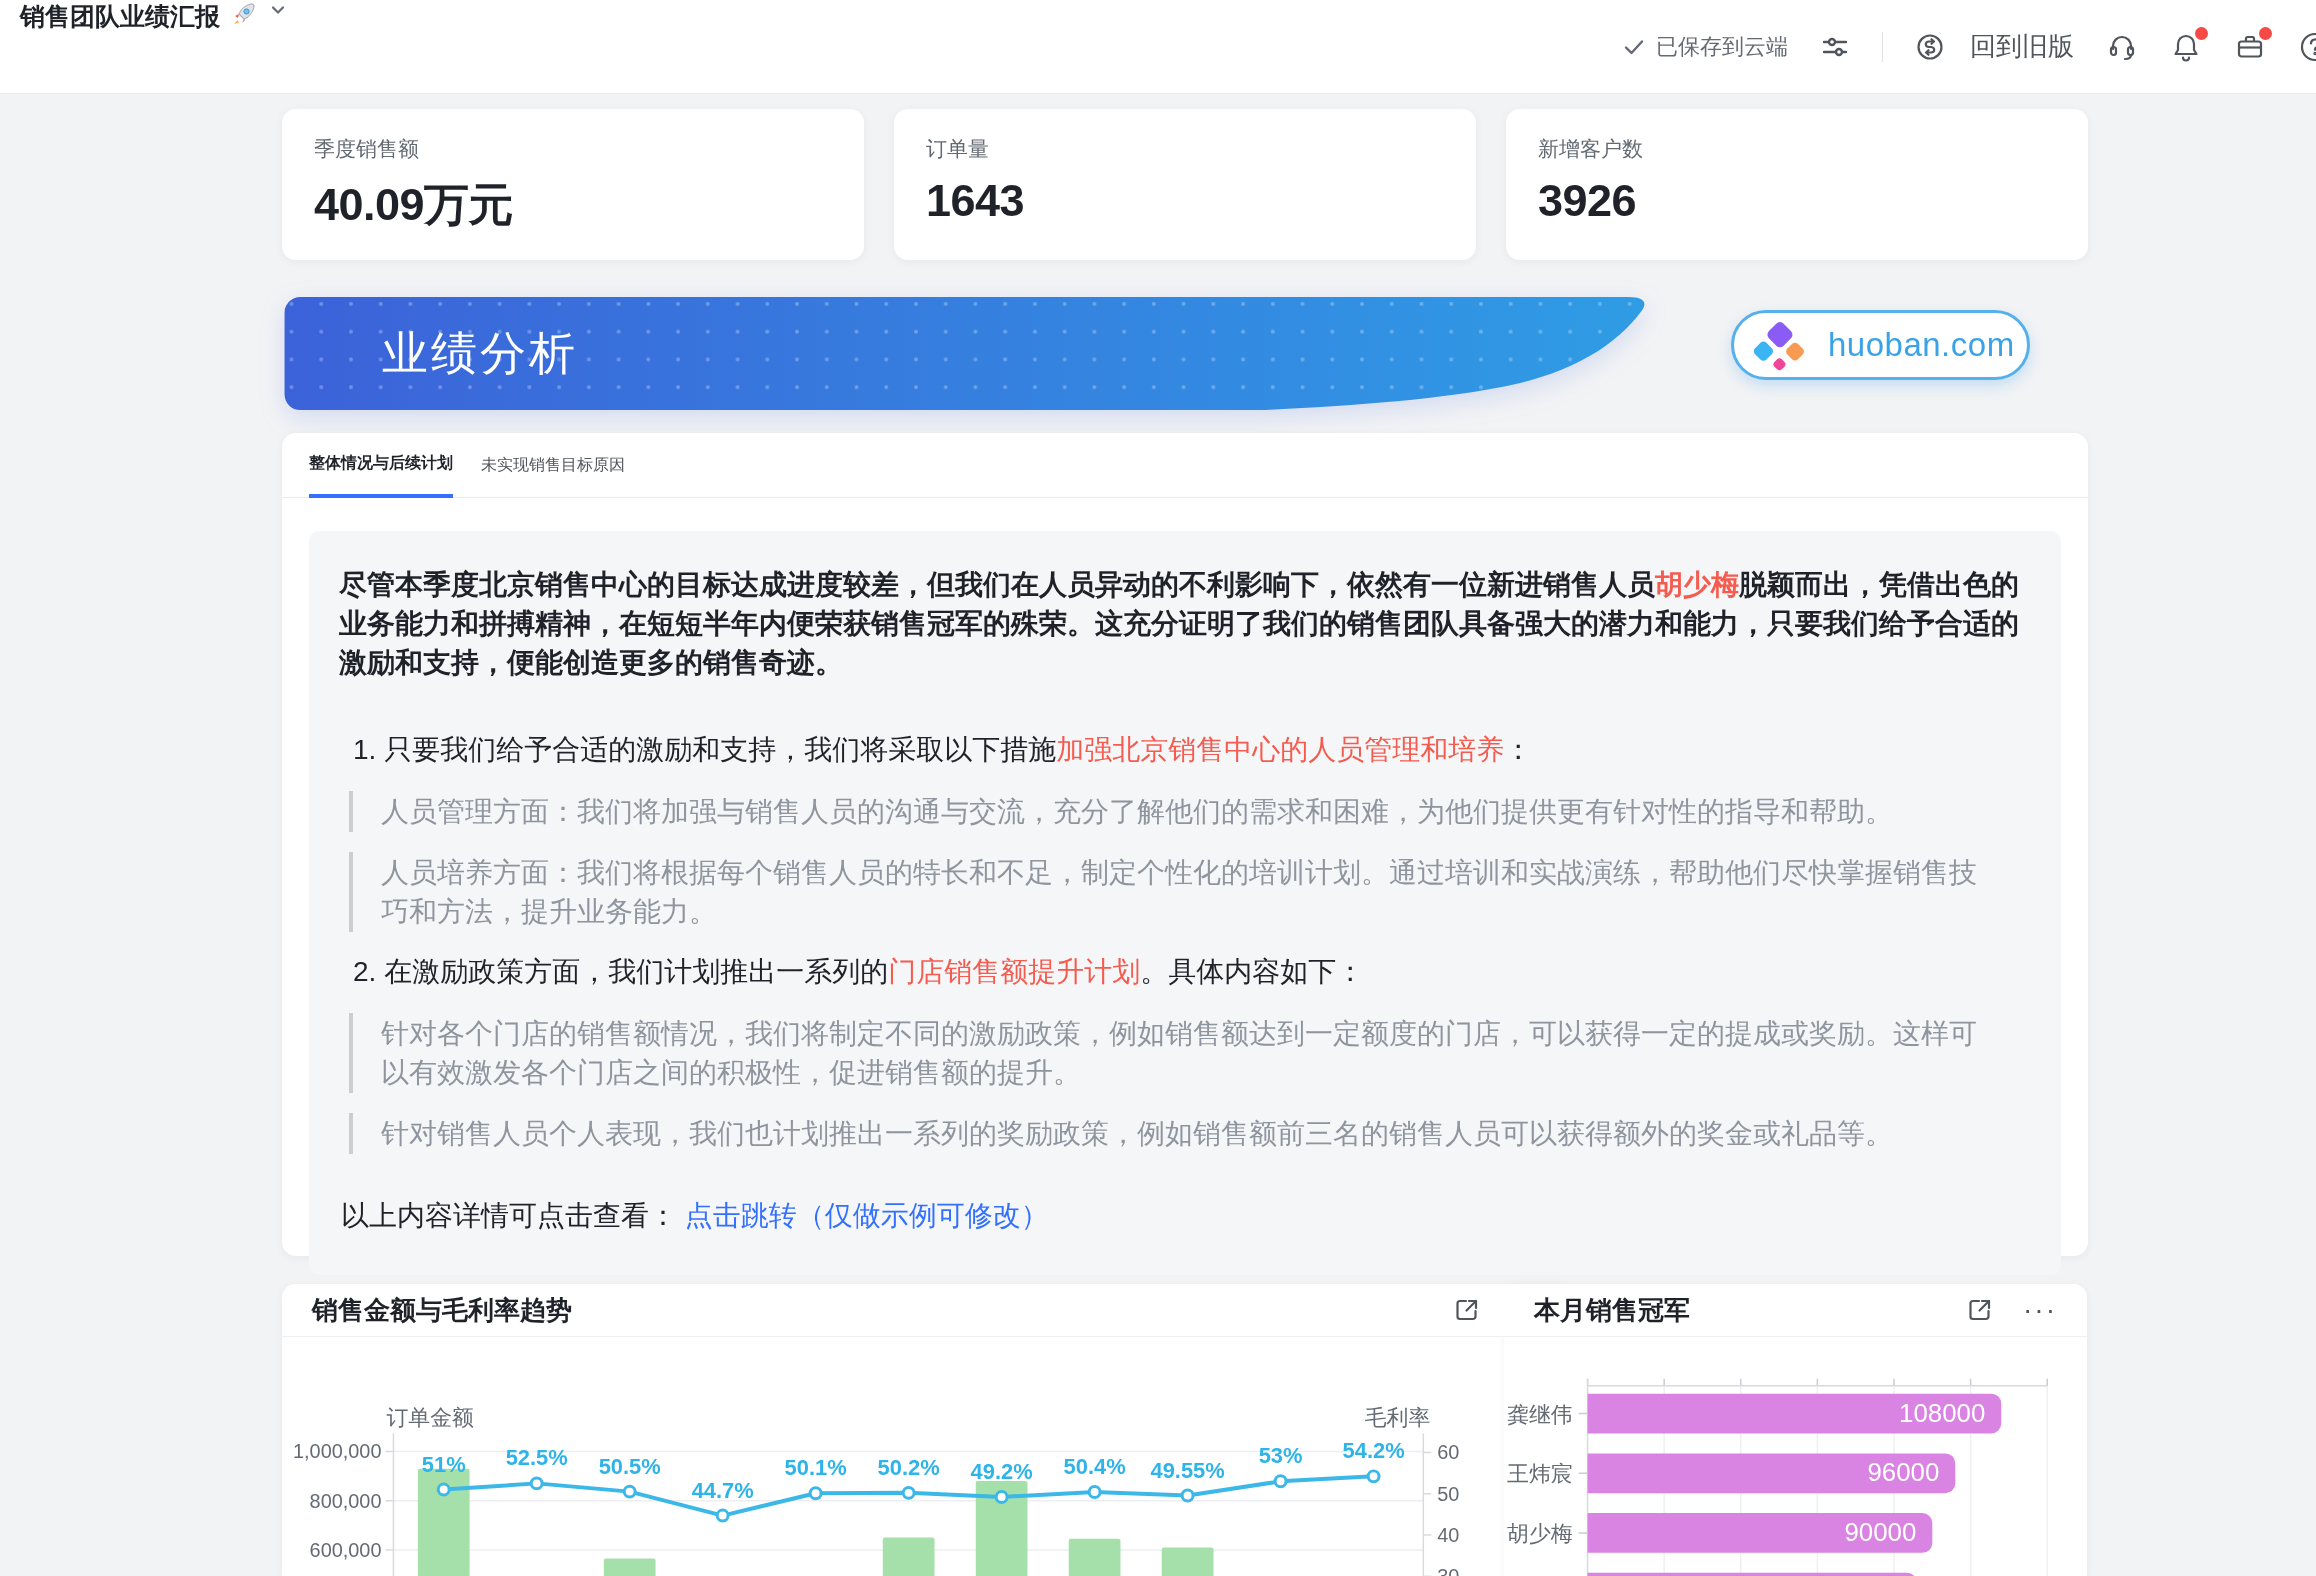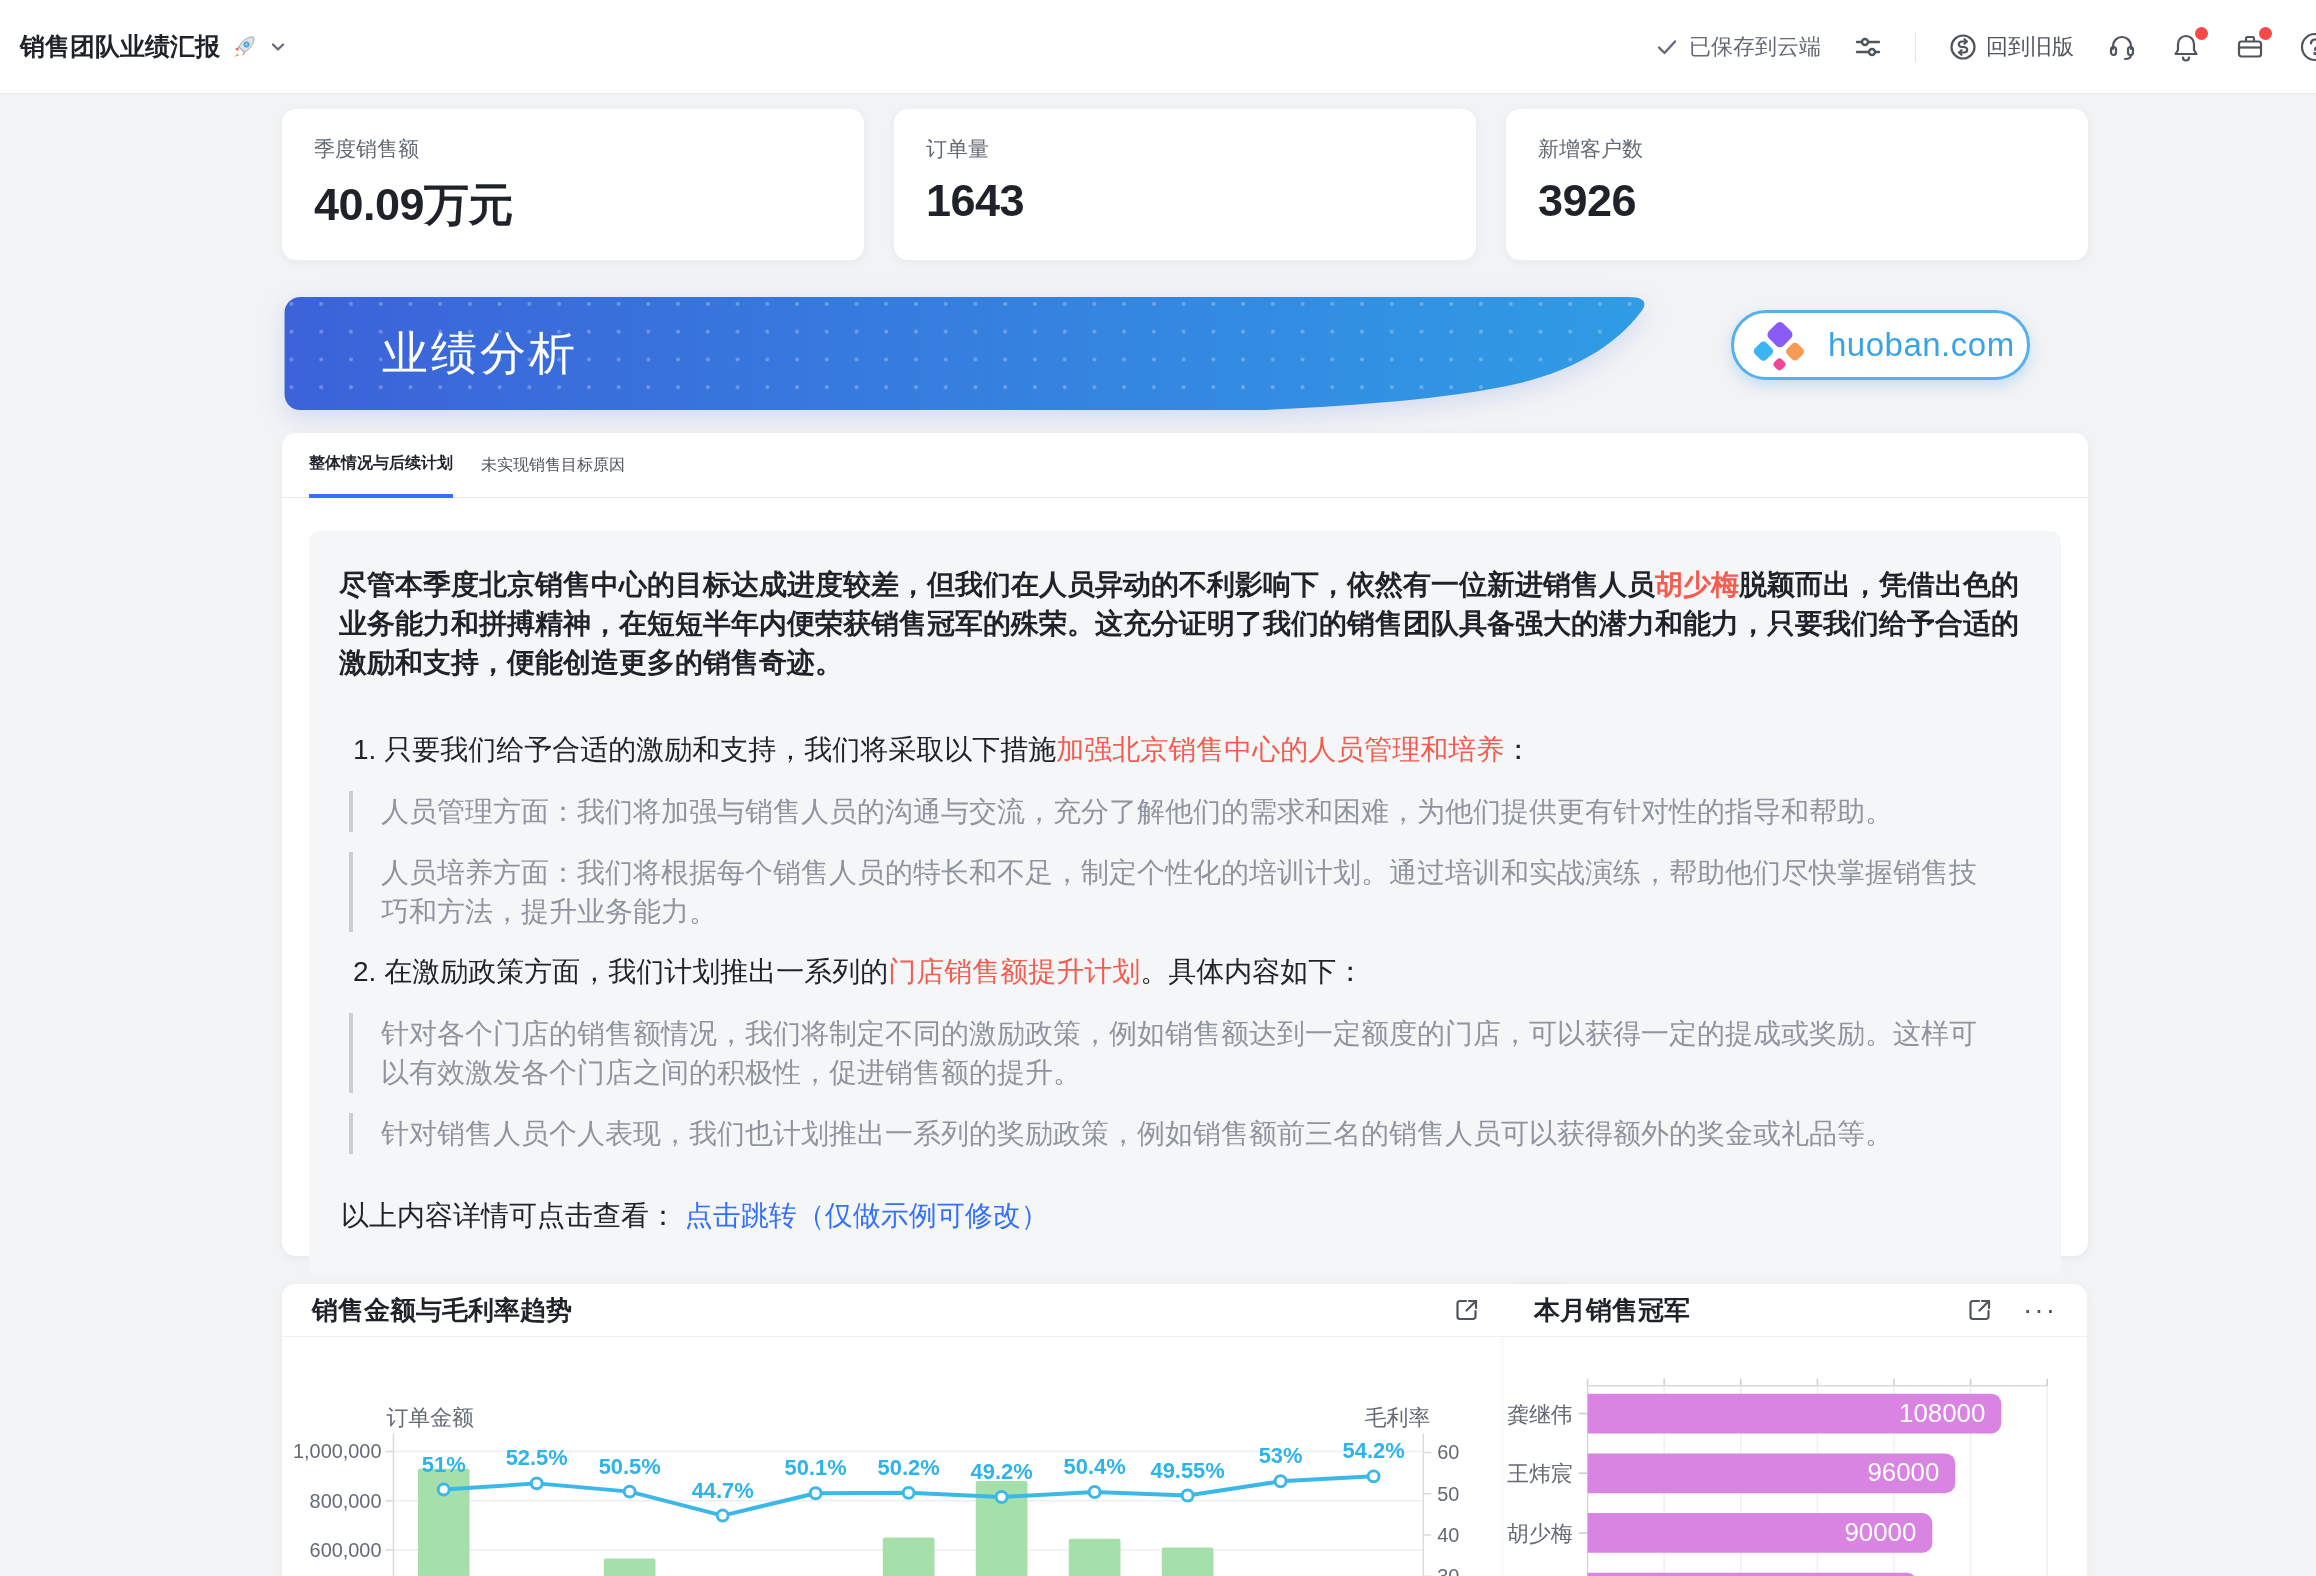--- a/index.html
+++ b/index.html
@@ -4,25 +4,25 @@
 <style>
   html,body{margin:0;padding:0;}
   body{
     width:2316px;height:1576px;position:relative;overflow:hidden;
     background:#f2f3f5;
     font-family:"Liberation Sans","DejaVu Sans",sans-serif;
     color:#1f2329;
   }
   
   .topbar{position:absolute;left:0;top:0;width:2316px;height:93px;background:#ffffff;border-bottom:1px solid #e8eaed;z-index:30;}
-  .title-group{position:absolute;left:20px;top:0;height:93px;display:flex;align-items:center;gap:10px;cursor:pointer;}
+  .title-group{position:absolute;left:20px;top:0;height:93px;display:flex;align-items:flex-start;gap:10px;cursor:pointer;}
   .doc-title{font-size:25px;font-weight:700;color:#1f2329;}
   .topbar-right{position:absolute;right:-16px;top:0;height:93px;display:flex;align-items:center;gap:32px;}
   .saved{display:flex;align-items:center;gap:10px;font-size:22px;color:#646a73;}
-  .tb-btn{display:flex;align-items:center;gap:8px;font-size:22px;color:#50555c;cursor:pointer;}
+  .tb-btn{display:flex;align-items:center;gap:25px;font-size:26px;color:#50555c;cursor:pointer;}
   .tb-divider{width:1px;height:30px;background:#e0e2e6;}
   .icon-wrap{position:relative;display:flex;align-items:center;justify-content:center;}
   .badge{position:absolute;top:-4px;right:-6px;width:13px;height:13px;border-radius:50%;background:#f54a45;}
   
   .stats{position:absolute;left:282px;top:109px;display:flex;gap:30px;}
   .stat-card{width:582px;height:151px;background:#fff;border-radius:14px;box-shadow:0 2px 10px rgba(31,35,41,.05);box-sizing:border-box;padding:26px 32px;}
   .stat-label{font-size:21px;color:#646a73;}
   .stat-value{font-size:45px;font-weight:700;color:#1f2329;margin-top:12px;letter-spacing:-0.5px;}
   
   .banner{position:absolute;left:282px;top:297px;width:1373px;height:113px;}

